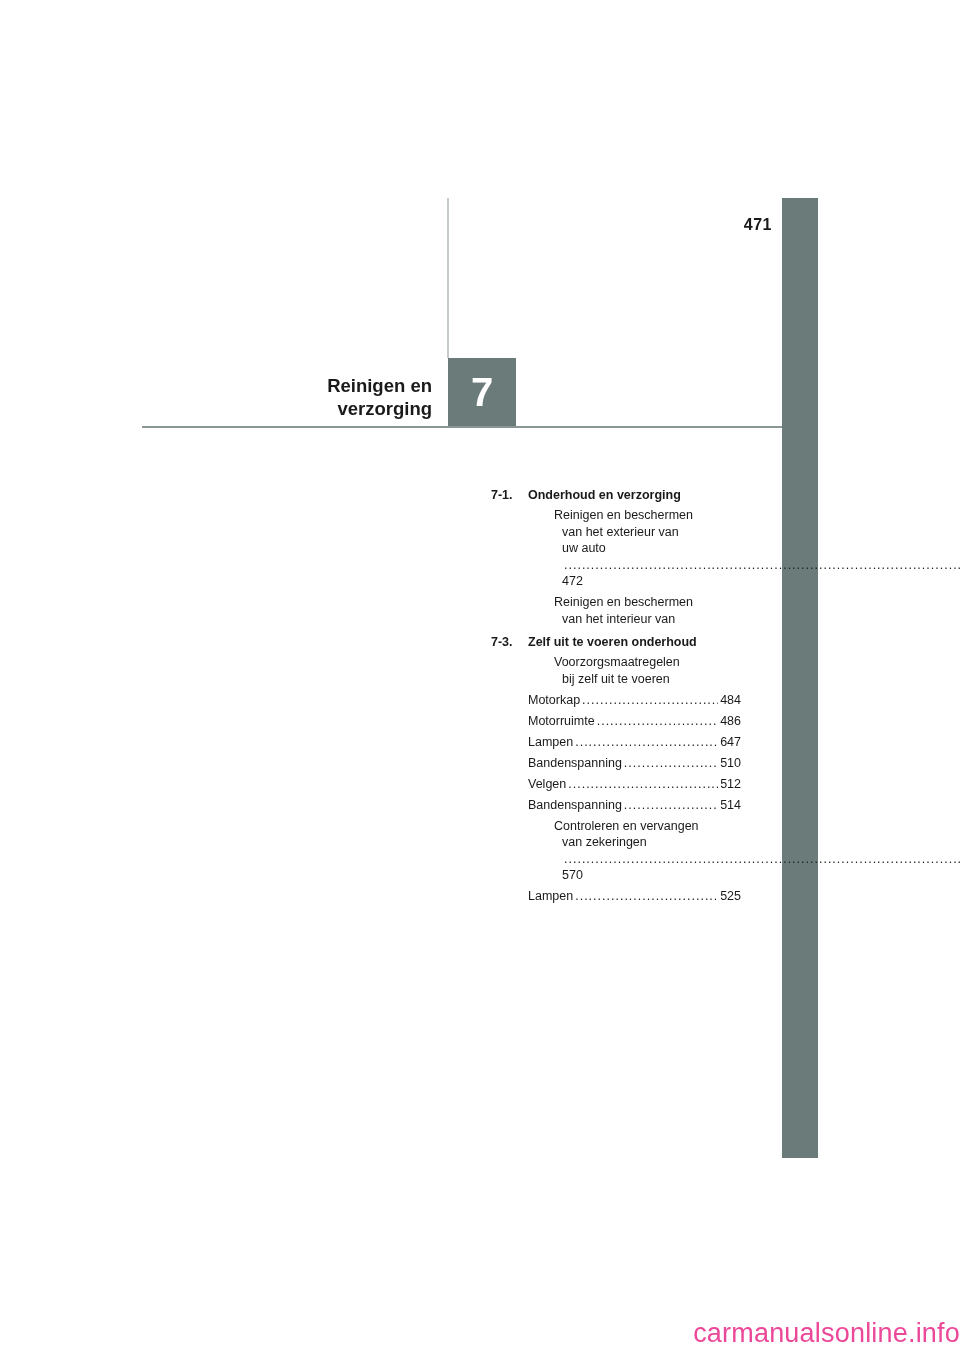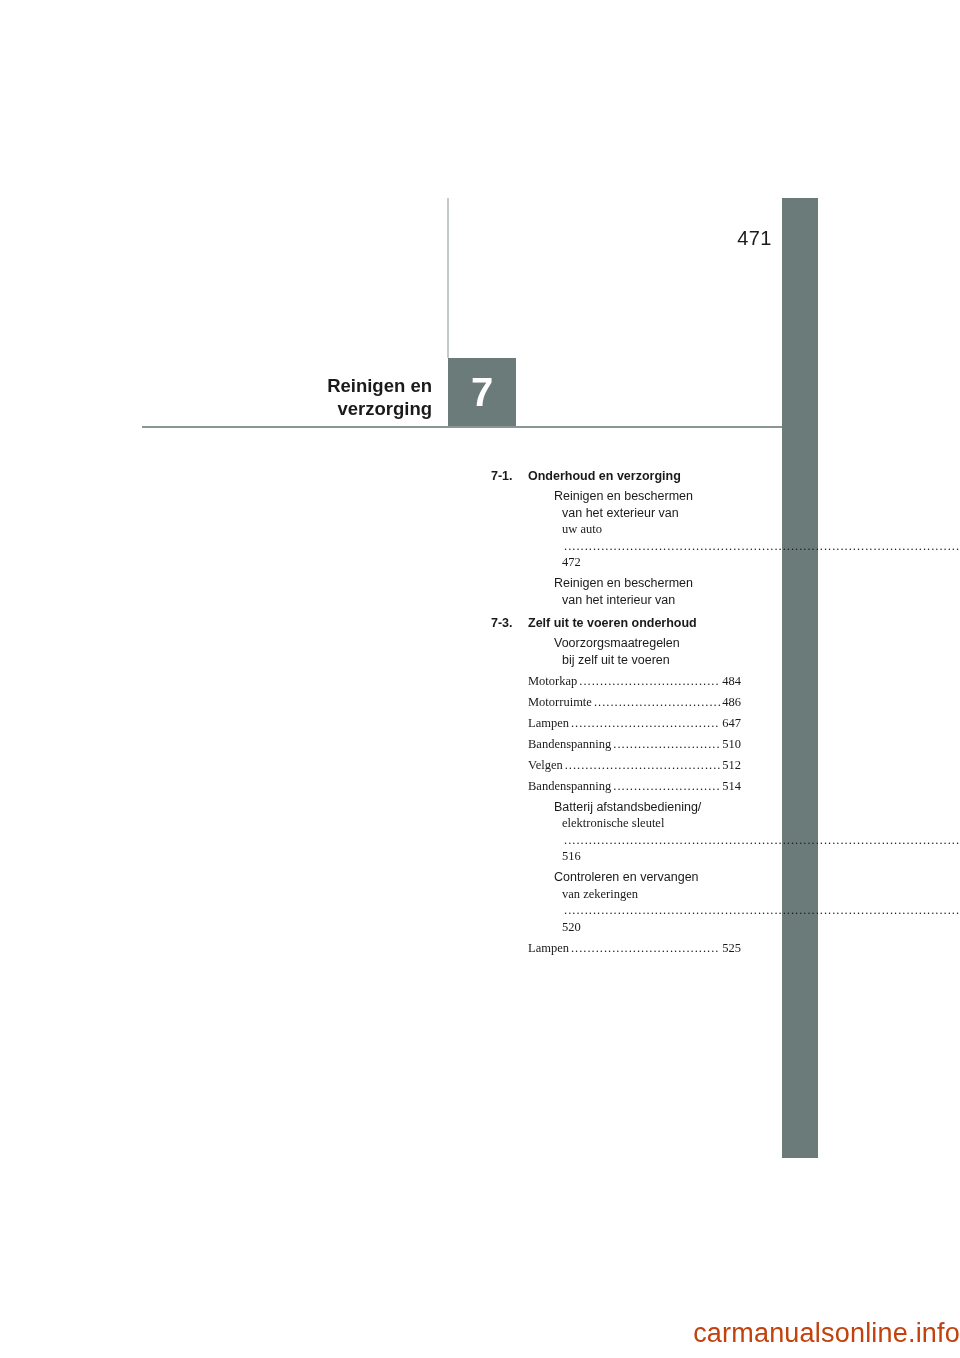--- a/index.html
+++ b/index.html
@@ -3,22 +3,22 @@
   <meta charset="utf-8">
   <style>
     html, body { margin: 0; padding: 0; }
     body {
       width: 960px; height: 1358px; position: relative; overflow: hidden;
       background: #ffffff;
       font-family: "Liberation Sans", sans-serif;
       color: #1a1a1a;
     }
     .page-number {
-      position: absolute; top: 227px; left: 700px; width: 72px;
-      text-align: right; font-weight: normal; font-size: 20px; letter-spacing: 0.5px;
+      position: absolute; top: 216px; left: 700px; width: 72px;
+      text-align: right; font-weight: bold; font-size: 16px; letter-spacing: 0.5px;
     }
     .side-tab {
       position: absolute; left: 782px; top: 198px; width: 36px; height: 960px;
       background: #6b7b79;
     }
     .vline {
       position: absolute; left: 447px; top: 198px; width: 2px; height: 160px;
       background: #c5cbca;
     }
     .chapter-box {
@@ -29,41 +29,41 @@
     }
     .hline {
       position: absolute; left: 142px; top: 426px; width: 640px; height: 2px;
       background: #8a9694;
     }
     .chapter-title {
       position: absolute; left: 230px; top: 374px; width: 202px;
       text-align: right; font-weight: bold; font-size: 18.5px; line-height: 23px;
     }
     .chapter-title span { display: block; }
-    .toc { position: absolute; left: 491px; top: 468px; width: 250px; font-size: 12.5px; }
+    .toc { position: absolute; left: 491px; top: 487px; width: 250px; font-size: 12.5px; }
     .section-head { display: flex; font-weight: bold; line-height: 16px; margin-bottom: 4px; }
     .section-num { width: 37px; flex: none; }
     .section-title { flex: 1; }
     .section { margin-bottom: 7px; }
     .entry { margin-left: 37px; line-height: 16.5px; margin-bottom: 4.5px; }
     .entry .line { display: block; margin-left: 26px; }
     .entry .line.indent { padding-left: 8px; }
-    .lastline { display: flex; align-items: baseline; font-family: Liberation Serif, serif; }
+    .lastline { display: flex; align-items: baseline; }
     .lastline .txt { flex: none; white-space: nowrap; }
     .lastline .dots {
       flex: 1; overflow: hidden; white-space: nowrap; margin: 0 2px;
       letter-spacing: 1px; color: #1a1a1a;
     }
     .lastline .dots::before {
       content: "................................................................................................";
     }
     .lastline .pg { flex: none; }
     .watermark {
       position: absolute; left: 560px; top: 1318px; width: 400px;
-      text-align: right; font-size: 27px; color: #c2410c; white-space: nowrap;
+      text-align: right; font-size: 27px; color: #ec4899; white-space: nowrap;
       letter-spacing: 0.2px;
     }
   </style>
 </head>
 <body>
 
 <div class="page-number">471</div>
 <div class="side-tab"></div>
 <div class="vline"></div>
 <div class="chapter-box">7</div>
@@ -149,35 +149,27 @@
     </div>
 
     <div class="entry">
       <div class="lastline">
         <span class="txt">Bandenspanning</span>
         <span class="dots"></span>
         <span class="pg">514</span>
       </div>
     </div>
 
-    <div class="entry">
-      <span class="line">Batterij afstandsbediening/</span>
-      <div class="lastline indent line">
-        <span class="txt">elektronische sleutel</span>
-        <span class="dots"></span>
-        <span class="pg">516</span>
-      </div>
-    </div>
 
     <div class="entry">
       <span class="line">Controleren en vervangen</span>
       <div class="lastline indent line">
         <span class="txt">van zekeringen</span>
         <span class="dots"></span>
-        <span class="pg">520</span>
+        <span class="pg">570</span>
       </div>
     </div>
 
     <div class="entry">
       <div class="lastline">
         <span class="txt">Lampen</span>
         <span class="dots"></span>
         <span class="pg">525</span>
       </div>
     </div>

